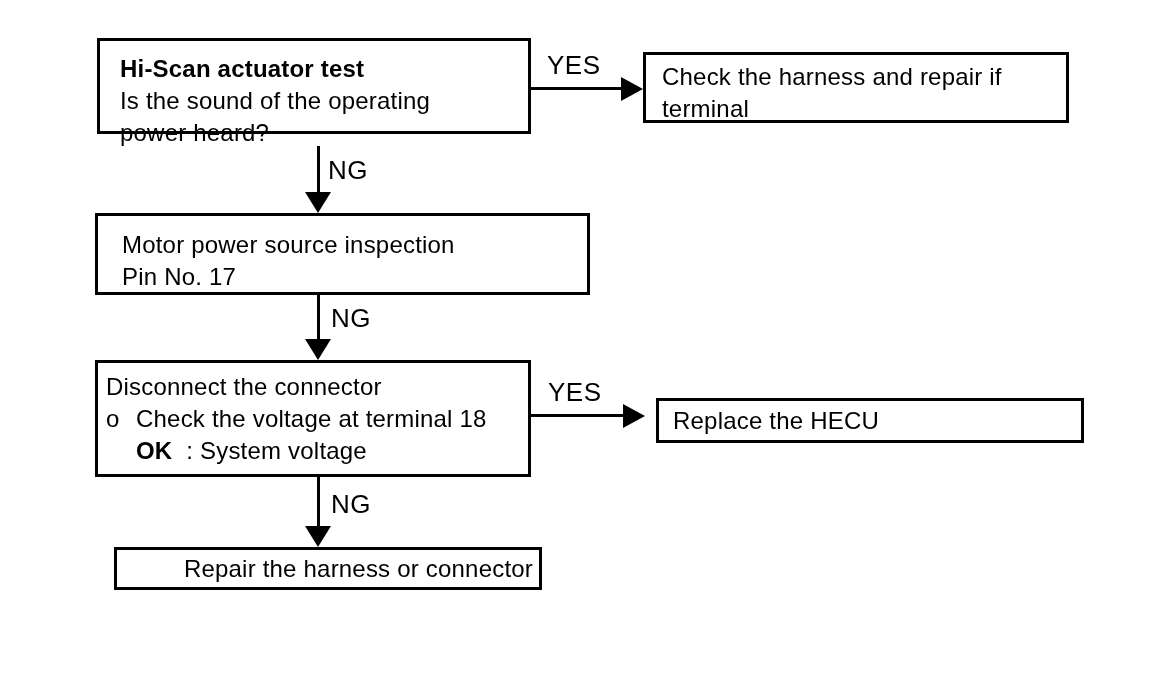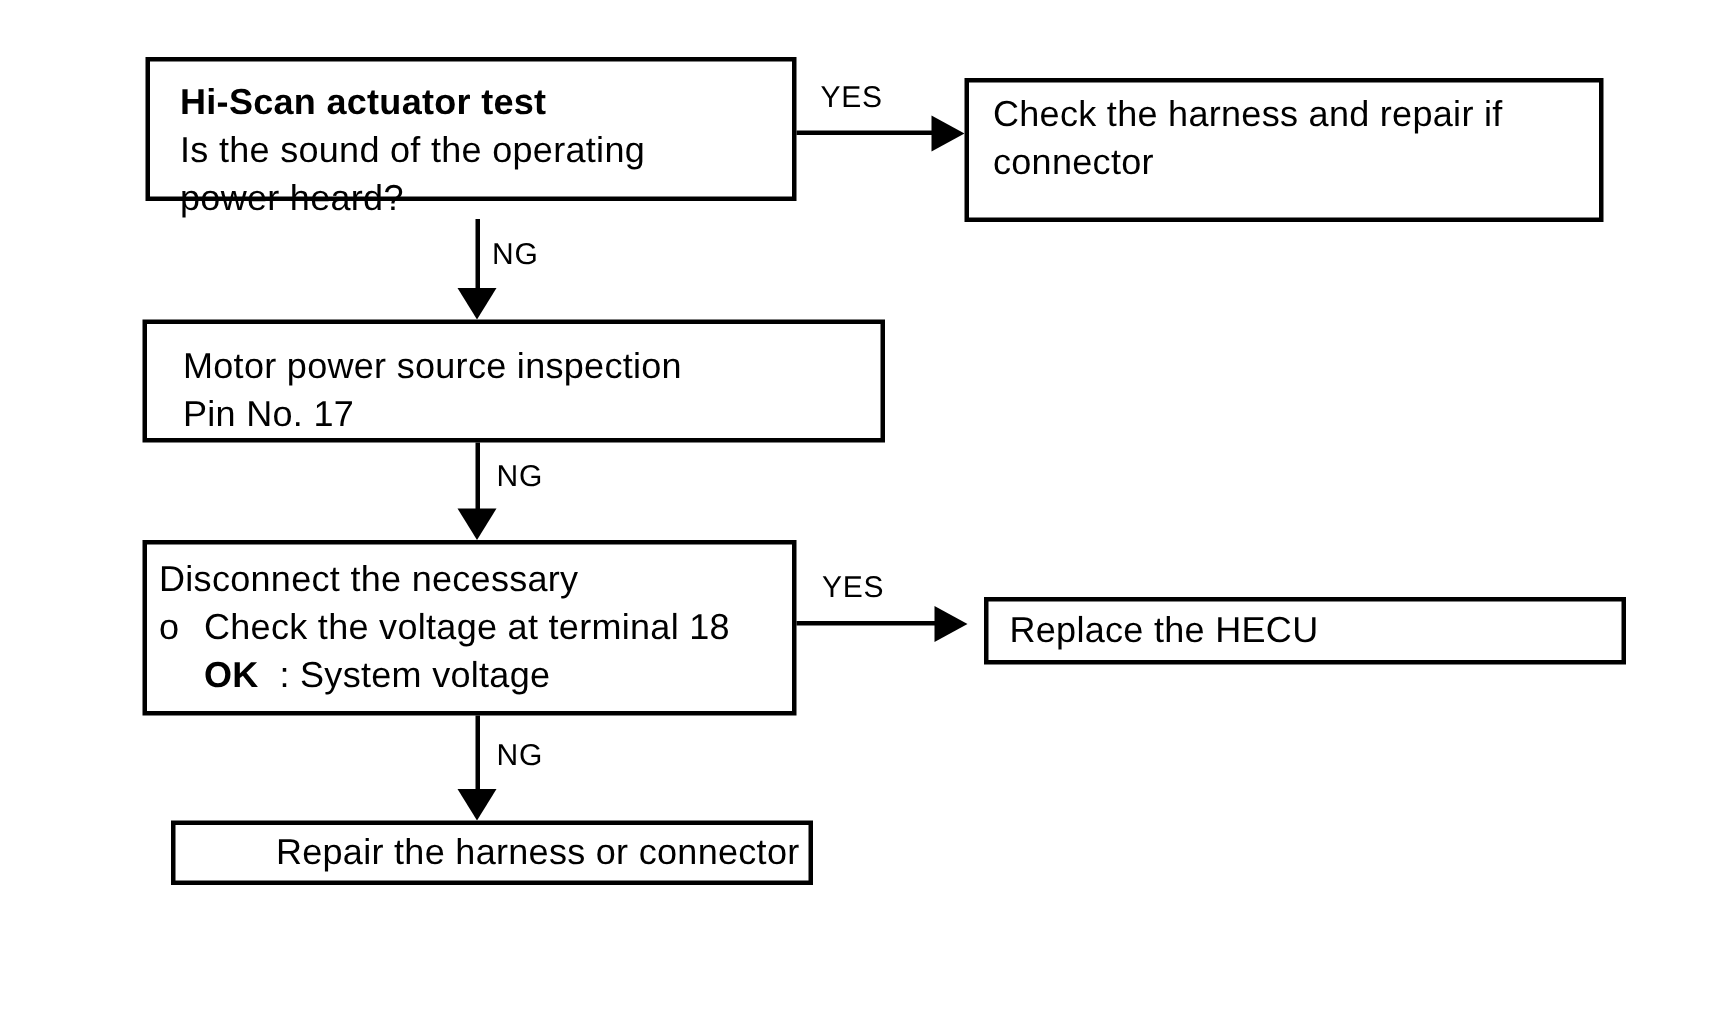--- a/index.html
+++ b/index.html
@@ -22,21 +22,21 @@
     border:3px solid var(--line);
     background:var(--bg);
     box-sizing:border-box;
     font-size:24px;
     line-height:32px;
     letter-spacing:0.2px;
   }
   .bold{font-weight:700;}
   .label{
     position:absolute;
-    font-size:20px;
+    font-size:26px;
     line-height:26px;
     letter-spacing:0.5px;
     text-align:center;
   }
   .vline{position:absolute;width:3px;background:var(--line);}
   .hline{position:absolute;height:3px;background:var(--line);}
   .head-down{
     position:absolute;width:0;height:0;
     border-left:13px solid transparent;
     border-right:13px solid transparent;
@@ -62,40 +62,40 @@
   <div class="box" style="left:97px;top:38px;width:434px;height:96px;padding:12px 10px 0 20px;">
     <div class="bold">Hi-Scan actuator test</div>
     <div>Is the sound of the operating</div>
     <div>power heard?</div>
   </div>
 
   <div class="label" style="left:547px;top:52px;">YES</div>
   <div class="hline" style="left:531px;top:87px;width:92px;"></div>
   <div class="head-right" style="left:621px;top:77px;"></div>
 
-  <div class="box" style="left:643px;top:52px;width:426px;height:96px;padding:6px 10px 0 16px;">
+  <div class="box" style="left:643px;top:52px;width:426px;height:71px;padding:6px 10px 0 16px;">
     <div>Check the harness and repair if</div>
-    <div>connector</div>
+    <div>terminal</div>
   </div>
 
   <div class="vline" style="left:317px;top:146px;height:48px;"></div>
   <div class="head-down" style="left:305px;top:192px;"></div>
   <div class="label" style="left:328px;top:157px;">NG</div>
 
   <div class="box" style="left:95px;top:213px;width:495px;height:82px;padding:13px 10px 0 24px;">
     <div>Motor power source inspection</div>
     <div>Pin No. 17</div>
   </div>
 
   <div class="vline" style="left:317px;top:295px;height:45px;"></div>
   <div class="head-down" style="left:305px;top:339px;"></div>
   <div class="label" style="left:331px;top:305px;">NG</div>
 
   <div class="box" style="left:95px;top:360px;width:436px;height:117px;padding:8px 4px 0 8px;">
-    <div>Disconnect the necessary</div>
+    <div>Disconnect the connector</div>
     <div class="row">
       <span class="bullet">o</span>
       <span>Check the voltage at terminal 18</span>
     </div>
     <div class="indent">
       <span class="bold">OK</span>
       <span class="ok-rest">: System voltage</span>
     </div>
   </div>
 

